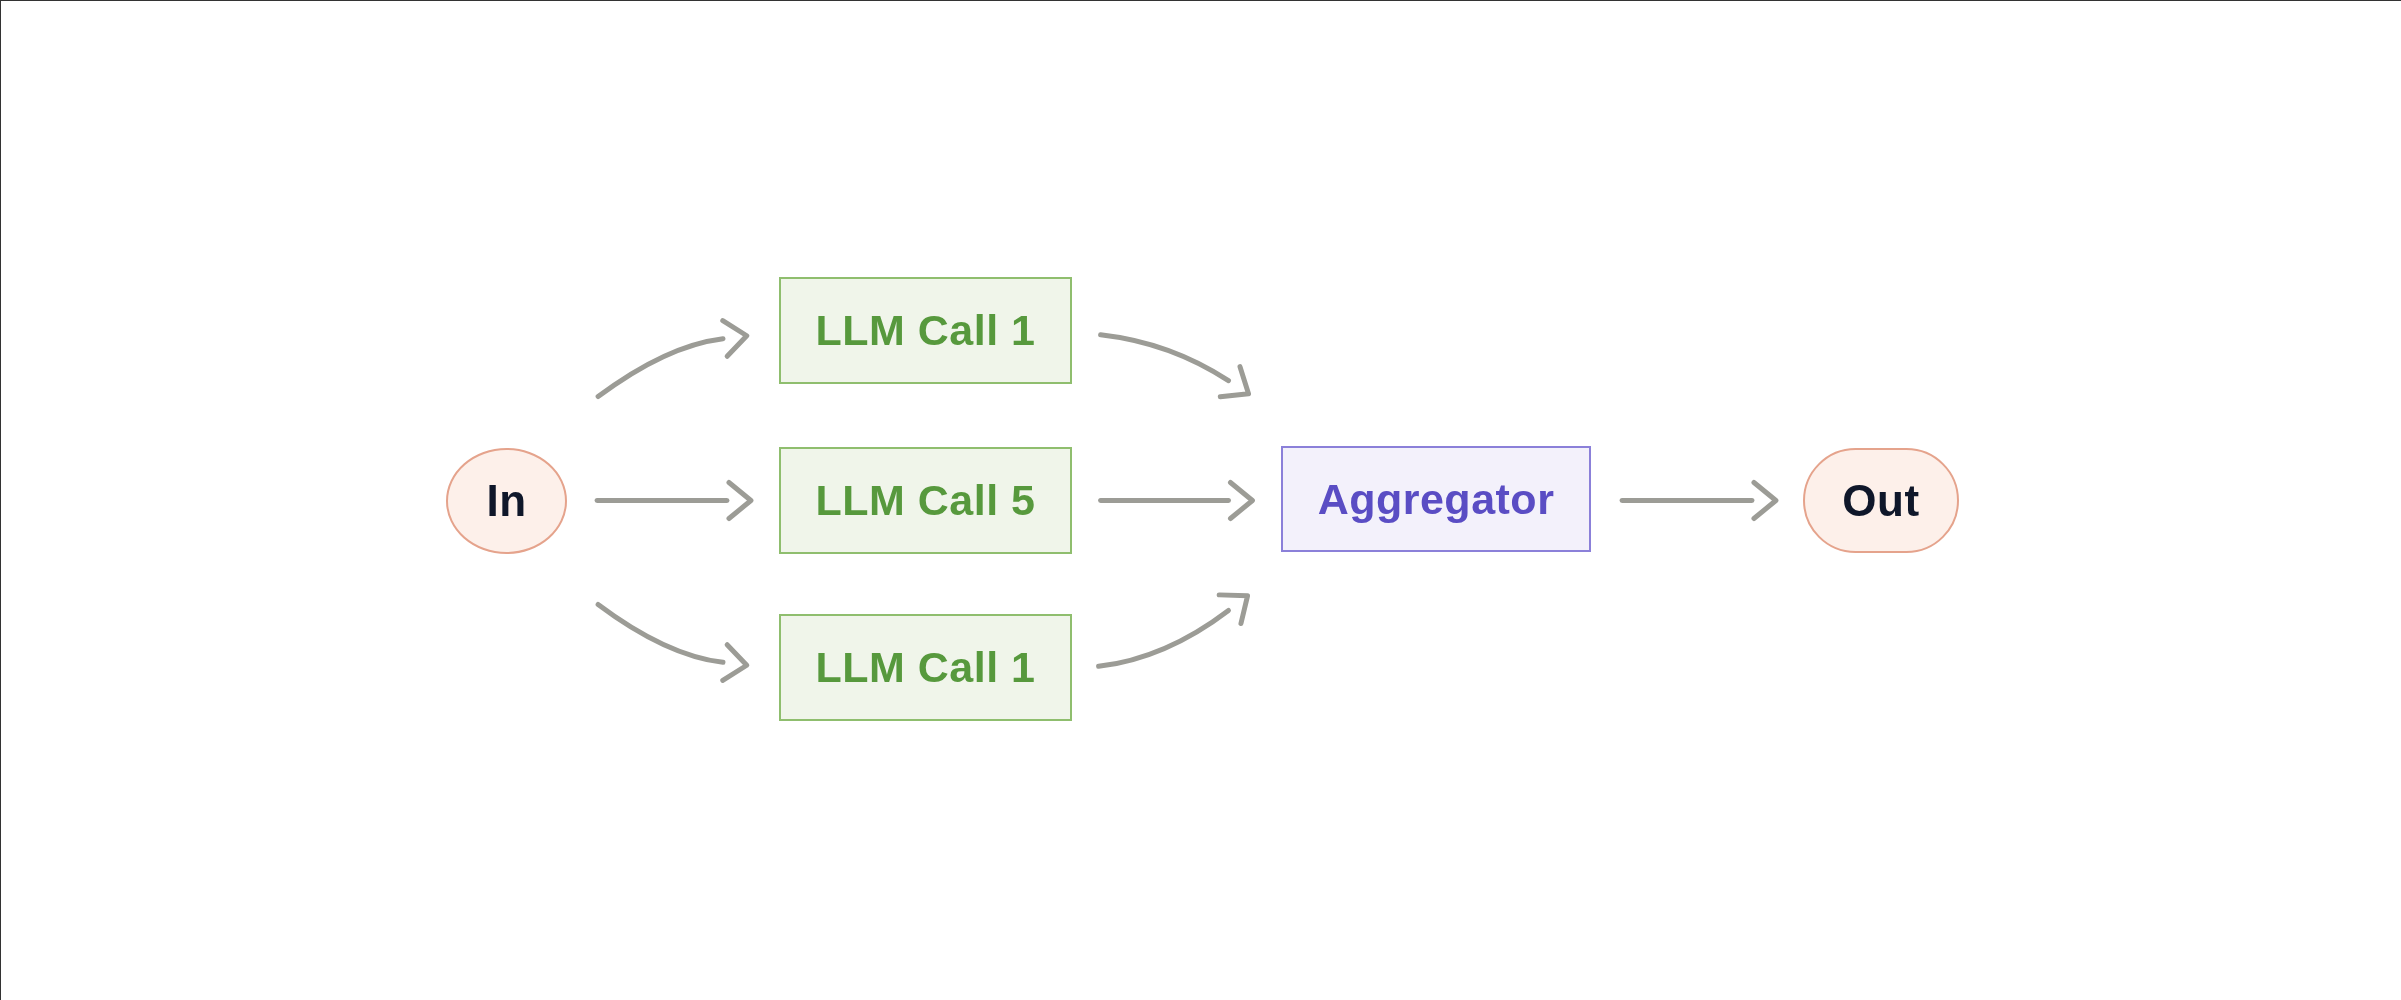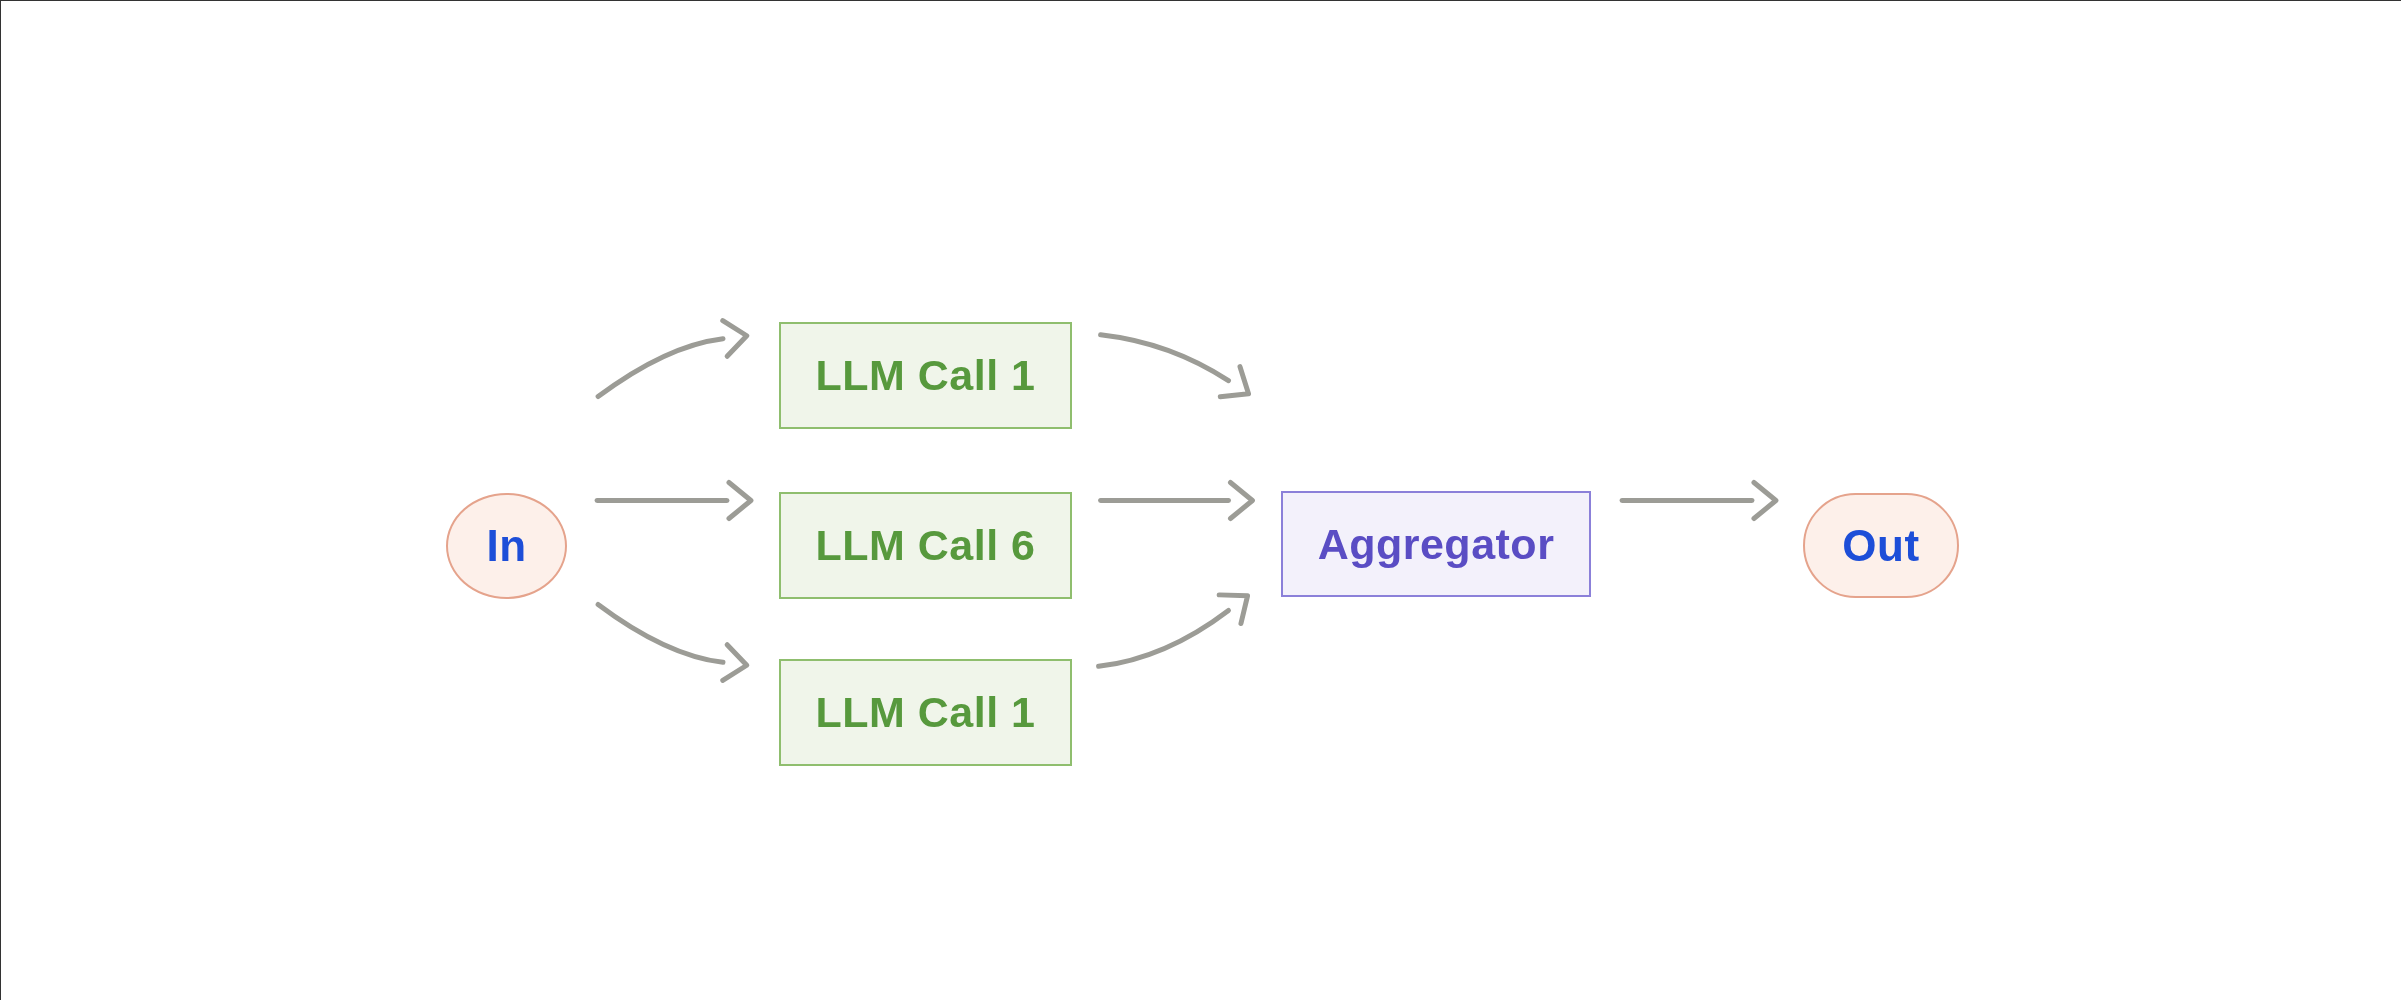--- a/index.html
+++ b/index.html
@@ -25,26 +25,25 @@
     height: 100%;
   }
   .node {
     position: absolute;
     display: flex;
     align-items: center;
     justify-content: center;
     box-sizing: border-box;
     font-weight: bold;
     letter-spacing: 0.5px;
-    margin-top: 45px;
   }
   .node-endpoint {
     background: #fdf0ea;
     border: 2px solid #e5a38c;
-    color: #1d4ed8;
+    color: #0f172a;
     font-size: 44px;
   }
   .node-in {
     left: 445px; top: 447px;
     width: 121px; height: 106px;
     border-radius: 50%;
   }
   .node-out {
     left: 1802px; top: 447px;
     width: 156px; height: 105px;
@@ -100,21 +99,21 @@
 
   <div class="node node-endpoint node-in">
     <span>In</span>
   </div>
 
   <div class="node node-llm node-llm1">
     <span>LLM Call 1</span>
   </div>
 
   <div class="node node-llm node-llm2">
-    <span>LLM Call 6</span>
+    <span>LLM Call 5</span>
   </div>
 
   <div class="node node-llm node-llm3">
     <span>LLM Call 1</span>
   </div>
 
   <div class="node node-aggregator">
     <span>Aggregator</span>
   </div>
 

